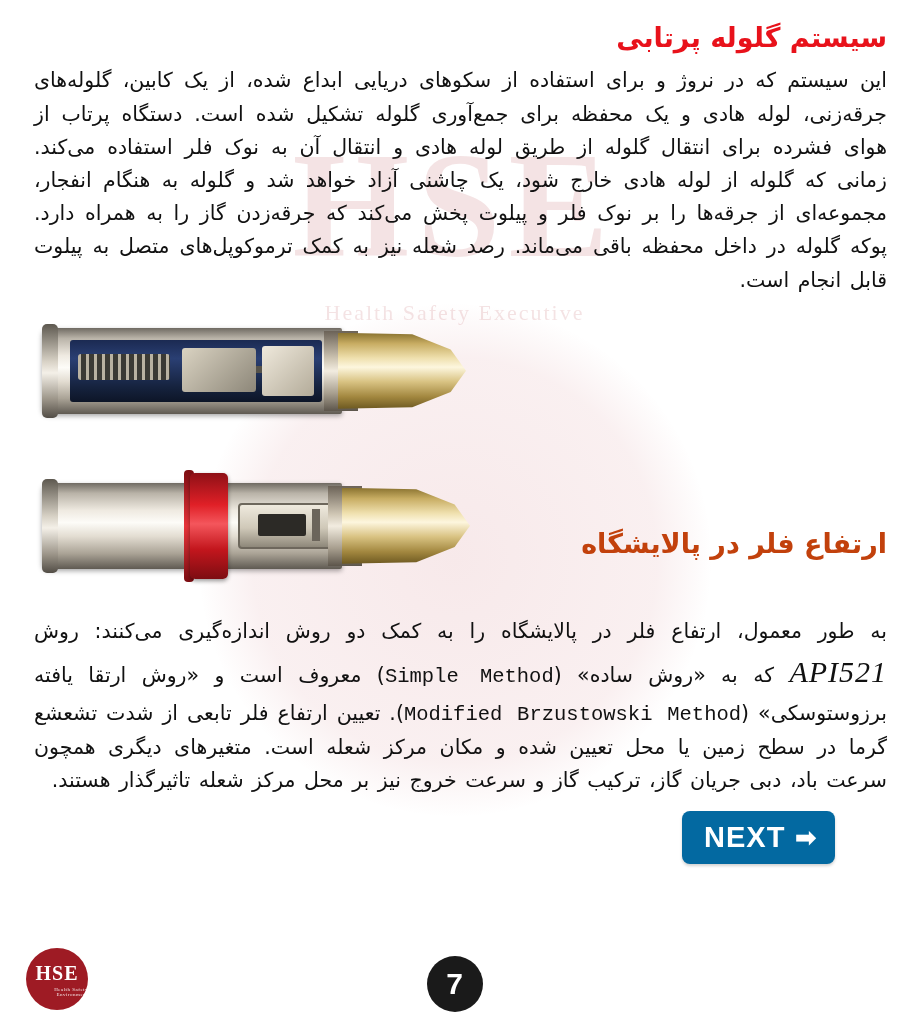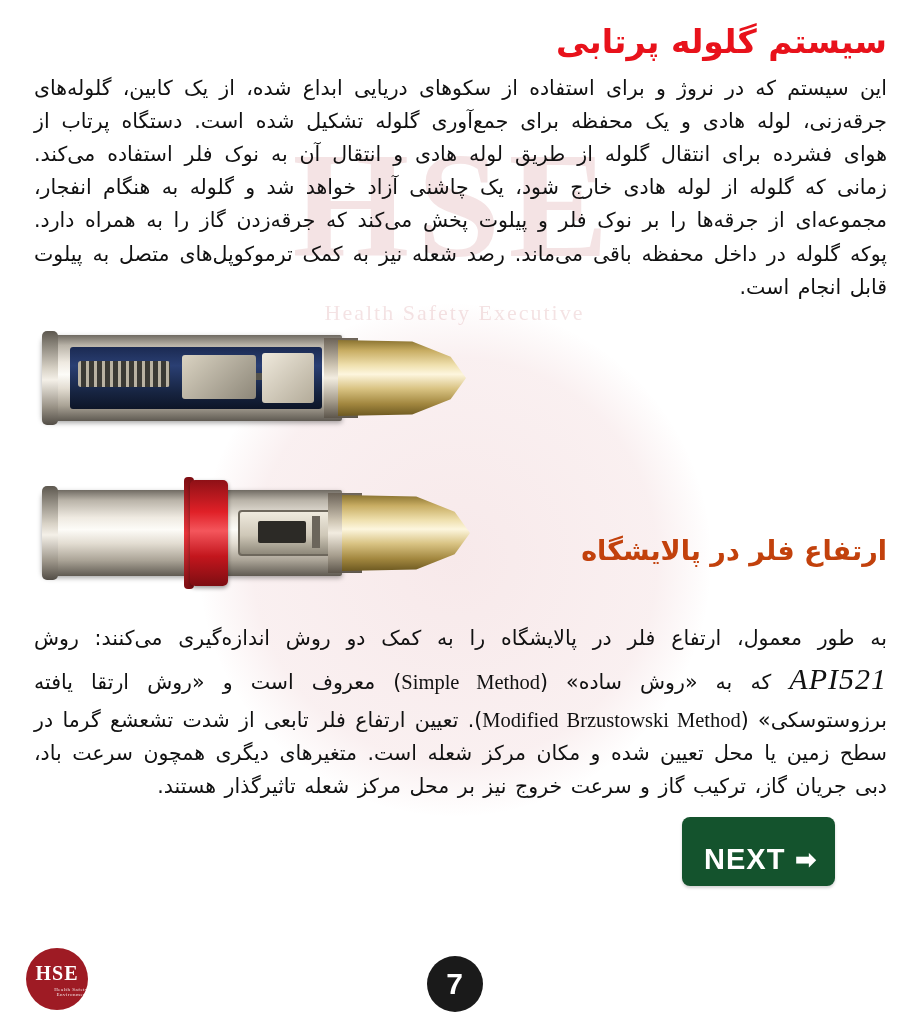--- a/index.html
+++ b/index.html
@@ -70,21 +70,21 @@
     letter-spacing: 1px;
     height: 14px;
     line-height: 14px;
     opacity: .55;
   }
 
   h2.heading {
     margin: 8px 0 10px 0;
     text-align: right;
     color: #e8121b;
-    font-size: 33px;
+    font-size: 27px;
     font-weight: bold;
     font-family: "DejaVu Sans", sans-serif;
     line-height: 1.2;
   }
 
   p.body-text {
     margin: 0 0 6px 12px;
     text-align: justify;
     text-align-last: right;
     font-size: 20.5px;
@@ -239,44 +239,44 @@
     right: 0;
     top: 195px;
     color: #c2410c;
     font-size: 27px;
     font-weight: bold;
     text-align: right;
     line-height: 1.2;
     z-index: 3;
   }
 
-  .latin { font-family: Liberation Serif, serif; }
+  .latin { font-family: Liberation Mono, monospace; }
   .api {
     font-family: "Liberation Serif", serif;
     font-style: italic;
     font-size: 30px;
     letter-spacing: 1px;
   }
 
   .next-wrap {
     margin-top: 14px;
     display: flex;
     justify-content: flex-start;
     direction: ltr;
     padding-left: 660px;
   }
   .next-btn {
     display: inline-flex;
     align-items: center;
     gap: 10px;
-    background: #14532d;
+    background: #0369a1;
     color: #ffffff;
     border: none;
     border-radius: 8px;
-    padding: 26px 18px 10px 22px;
+    padding: 10px 18px 10px 22px;
     font-family: "Liberation Sans", sans-serif;
     font-weight: bold;
     font-size: 29px;
     letter-spacing: 1px;
     cursor: pointer;
     box-shadow: 0 2px 3px rgba(0,0,0,.18);
   }
   .next-btn .arrow {
     font-size: 25px;
     line-height: 1;

